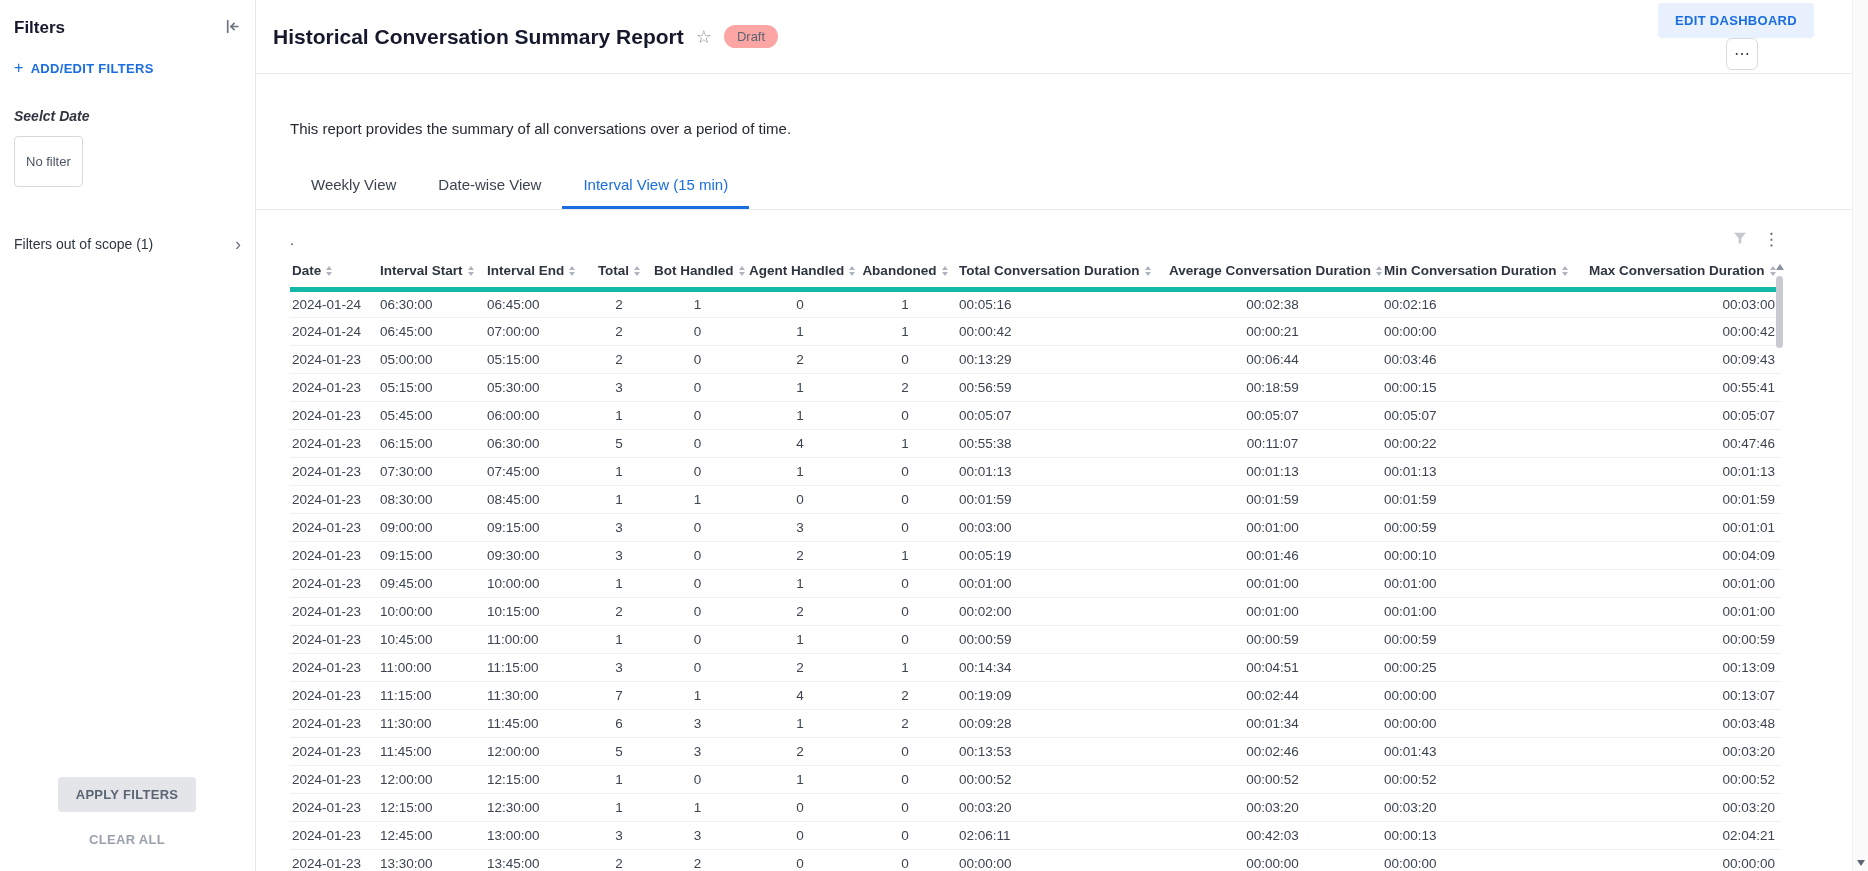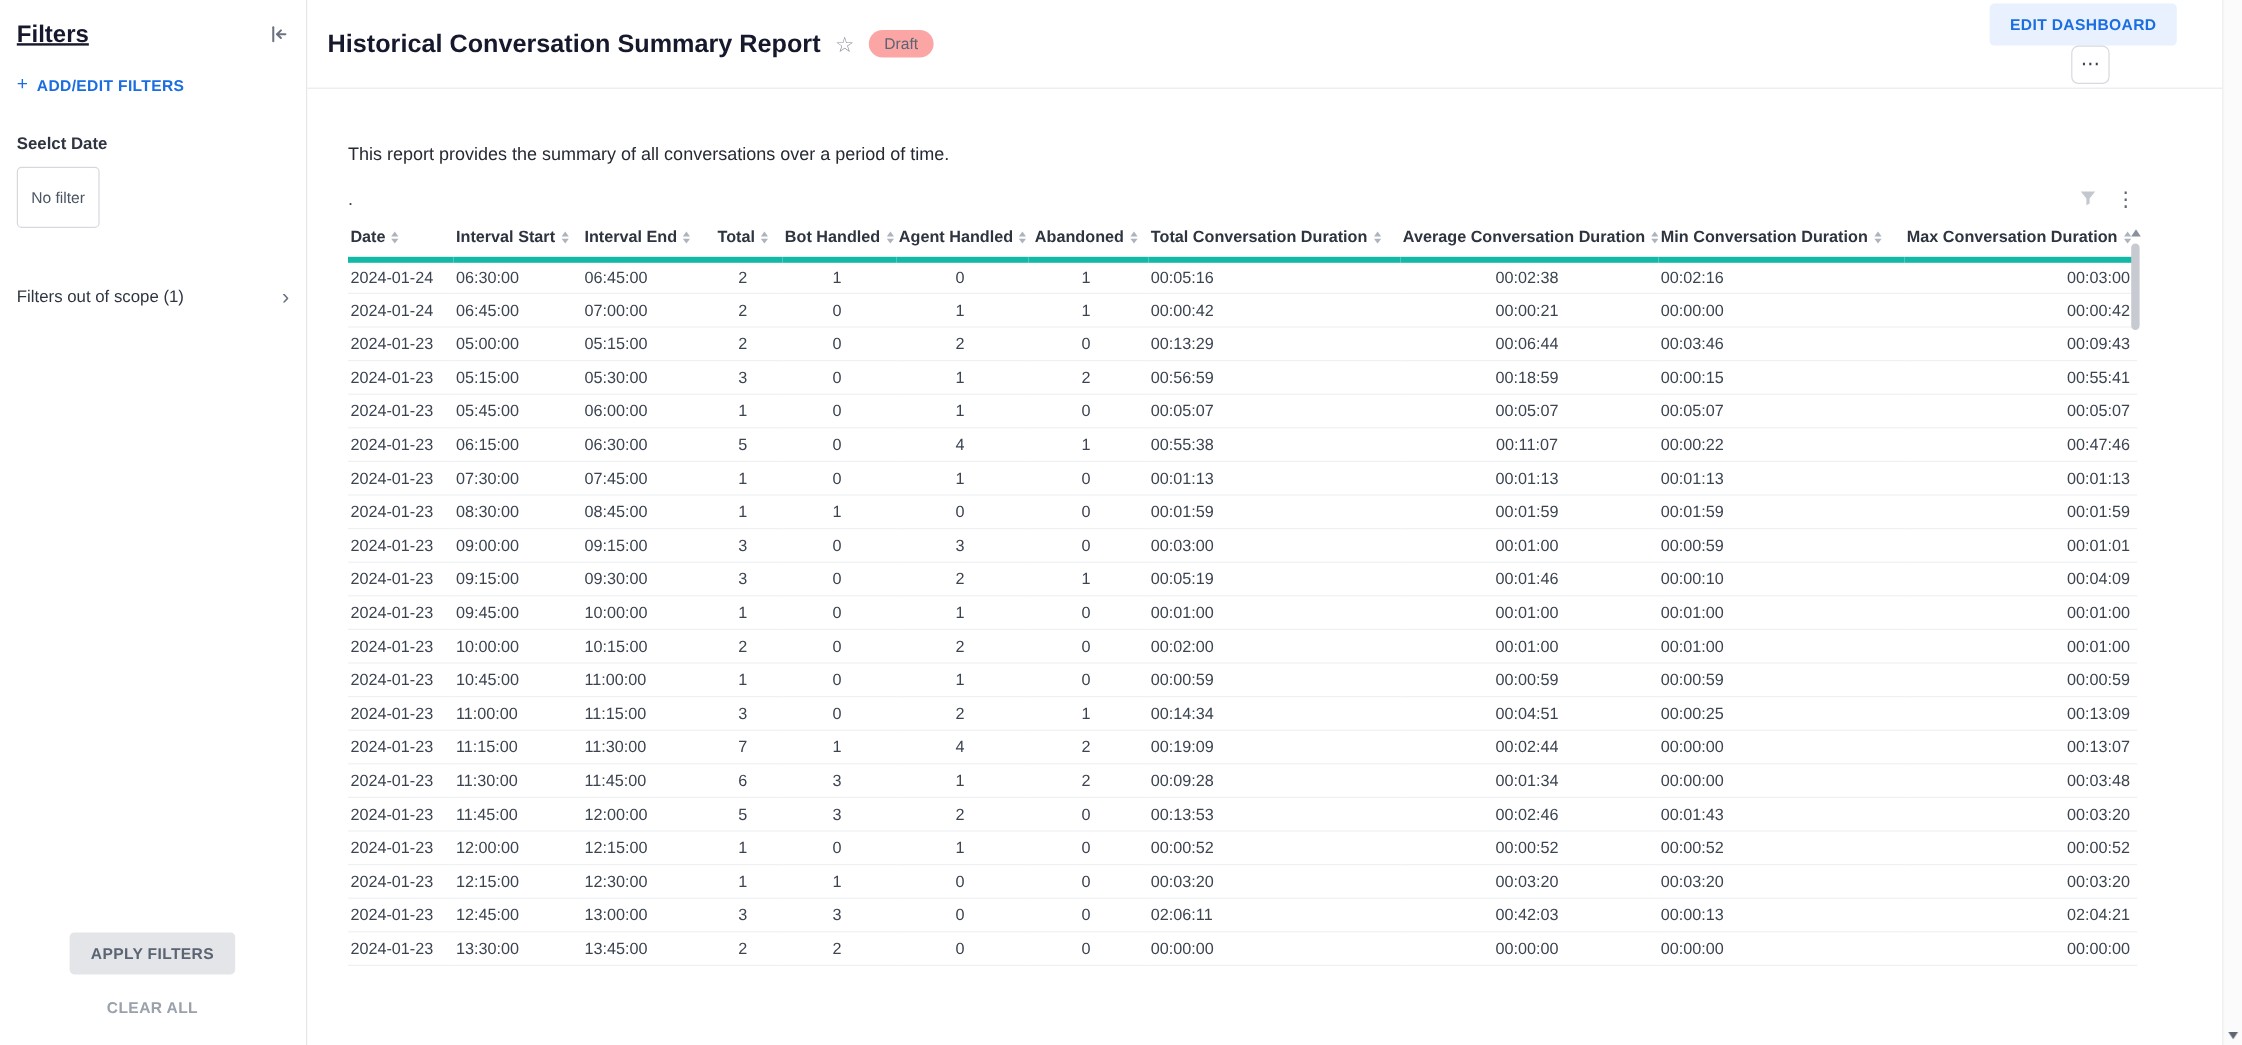--- a/index.html
+++ b/index.html
@@ -4,28 +4,28 @@
 <style>
   * { box-sizing: border-box; margin: 0; padding: 0; }
   html, body { width: 1868px; height: 871px; overflow: hidden; background: #fff;
     font-family: "Liberation Sans", "DejaVu Sans", sans-serif; color: #2f3540; }
   .app { display: flex; width: 1868px; height: 871px; }
 
   
   .sidebar { width: 256px; min-width: 256px; border-right: 1px solid #e5e7eb; position: relative;
     padding: 18px 14px 0 14px; background: #fff; }
   .sidebar-header { display: flex; justify-content: space-between; align-items: center; }
-  .sidebar-title { font-size: 20px; font-weight: 700; color: #16192c; text-decoration: underline; }
+  .sidebar-title { font-size: 17px; font-weight: 700; color: #16192c; }
   .collapse-btn { background: none; border: none; cursor: pointer; display: flex; align-items: center; }
   .add-filters { margin-top: 22px; display: flex; align-items: center; gap: 7px; background: none; border: none;
     color: #1a6ee0; font-size: 13px; font-weight: 700; letter-spacing: .3px; cursor: pointer;
     font-family: inherit; }
   .plus-icon { font-size: 16px; font-weight: 400; line-height: 1; }
   .filter-group { margin-top: 32px; }
-  .filter-label { font-size: 14px; font-weight: 700; color: #2f3540; }
+  .filter-label { font-size: 14px; font-weight: 700; color: #2f3540; font-style: italic; }
   .chip { display: inline-block; margin-top: 12px; padding: 17px 11px; border: 1px solid #d5d9de;
     border-radius: 4px; font-size: 13px; color: #4b5563; background: #fff; cursor: pointer; }
   .out-of-scope { margin-top: 48px; display: flex; justify-content: space-between; align-items: center;
     font-size: 14px; color: #2f3540; cursor: pointer; }
   .chev { color: #6b7280; font-size: 18px; line-height: 1; }
   .sidebar-bottom { position: absolute; left: 0; right: 1px; bottom: 24px; text-align: center; }
   .apply-btn { background: #e3e5e9; color: #5b6472; border: none; border-radius: 4px;
     padding: 10px 18px; font-size: 13px; font-weight: 700; letter-spacing: .3px; cursor: pointer;
     font-family: inherit; }
   .clear-btn { display: block; margin: 20px auto 0; background: none; border: none; color: #9aa1ab;
@@ -133,20 +133,25 @@
       </div>
       <div class="topbar-actions">
         <button class="edit-dash">EDIT DASHBOARD</button>
         <button class="more-btn">⋯</button>
       </div>
     </header>
 
     <div class="content">
       <p class="desc">This report provides the summary of all conversations over a period of time.</p>
 
+      <div class="tabs" id="tabs">
+          <div class="tab">Weekly View</div>
+          <div class="tab">Date-wise View</div>
+          <div class="tab active">Interval View (15 min)</div>
+        </div>
 
       <div class="widget">
         <div class="widget-head">
           <span class="widget-title">.</span>
           <div class="widget-icons">
             <button class="icon-btn">
               <span>
                 <svg width="16" height="16" viewBox="0 0 24 24" fill="#c3c8ce">
                     <path d="M3 4h18l-7 8.5V19l-4 2v-8.5L3 4z"></path>
                   </svg>

